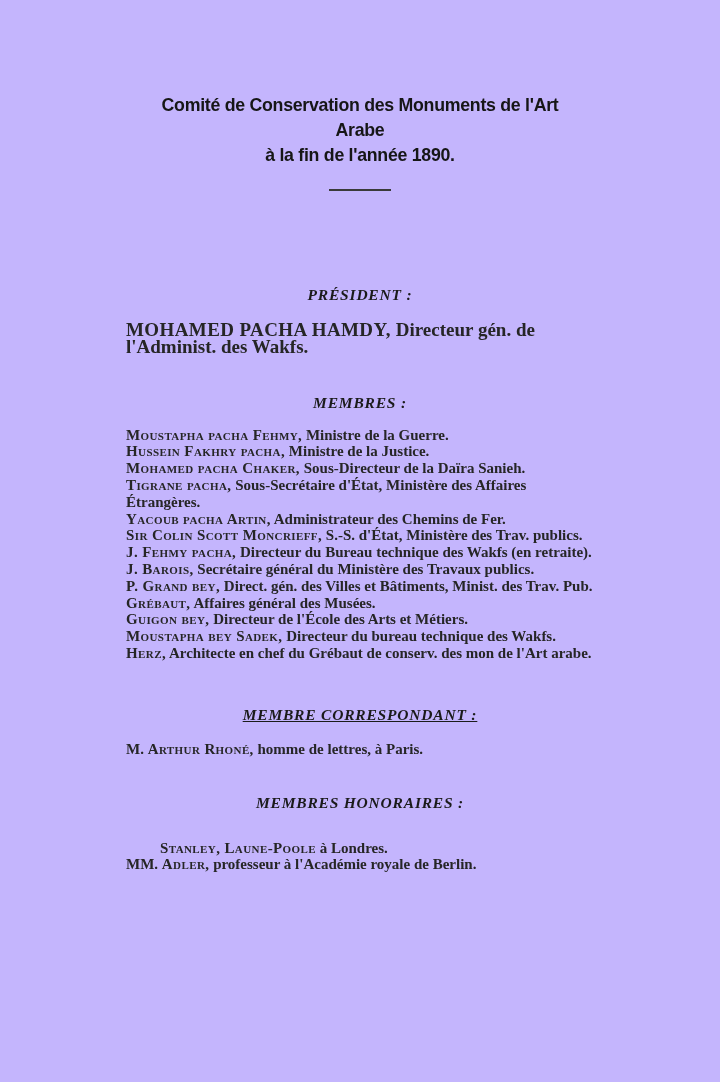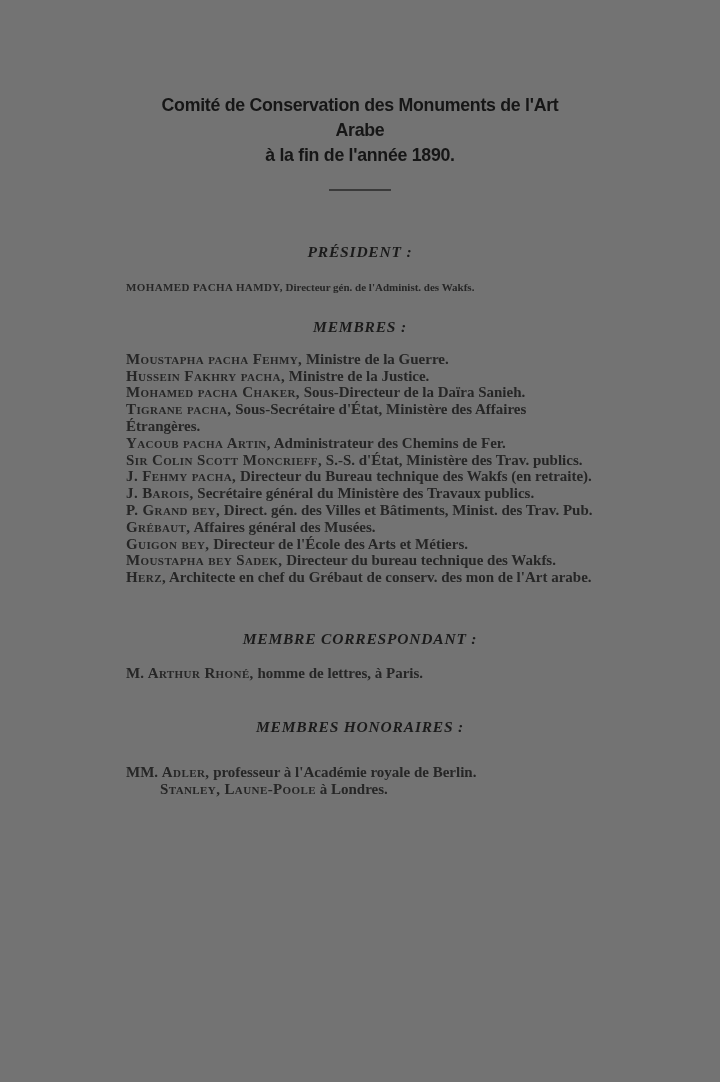--- a/index.html
+++ b/index.html
@@ -1,21 +1,21 @@
 <!DOCTYPE html>
 <html><head>
 <meta charset="utf-8">
 <style>
   html, body { margin: 0; padding: 0; background: #ffffff; }
   .page {
     position: relative;
     width: 720px;
     height: 1082px;
     margin: 0 auto;
-    background: #737373;
+    background: #c4b5fd;
     color: #1f1f1f;
     font-family: "Liberation Serif", serif;
     overflow: hidden;
   }
   .content {
     position: absolute;
     left: 126px;
     top: 0;
     width: 468px;
   }
@@ -40,32 +40,32 @@
   }
   .section-heading {
     margin: 0;
     text-align: center;
     font-style: italic;
     font-weight: bold;
     font-size: 15.5px;
     letter-spacing: 0.8px;
     color: #1b1b1b;
   }
-  .heading-president   { margin-top: 52px; margin-bottom: 18px; }
-  .heading-membres     { margin-top: 22px; margin-bottom: 15px; }
-  .heading-corresp     { margin-top: 44px; margin-bottom: 17px; }
+  .heading-president   { margin-top: 95px; margin-bottom: 18px; }
+  .heading-membres     { margin-top: 38px; margin-bottom: 15px; }
+  .heading-corresp     { margin-top: 44px; margin-bottom: 17px; text-decoration: underline; }
   .heading-honoraires  { margin-top: 36px; margin-bottom: 28px; }
   .entry {
     margin: 0;
     font-size: 15px;
     line-height: 16.8px;
     font-weight: bold;
     color: #262626;
   }
-  .entry-president { font-size: 11px; }
+  .entry-president { font-size: 19px; }
   .sc {
     font-variant: small-caps;
     letter-spacing: 0.4px;
   }
   .indent { padding-left: 34px; }
 </style>
 </head>
 <body>
 
 <div class="page">
@@ -94,17 +94,17 @@
     <p class="entry"><span class="sc">P. Grand bey,</span><span> Direct. gén. des Villes et Bâtiments, Minist. des Trav. Pub.</span></p>
     <p class="entry"><span class="sc">Grébaut,</span><span> Affaires général des Musées.</span></p>
     <p class="entry"><span class="sc">Guigon bey,</span><span> Directeur de l'École des Arts et Métiers.</span></p>
     <p class="entry"><span class="sc">Moustapha bey Sadek,</span><span> Directeur du bureau technique des Wakfs.</span></p>
     <p class="entry"><span class="sc">Herz,</span><span> Architecte en chef du Grébaut de conserv. des mon de l'Art arabe.</span></p>
 
     <h2 class="section-heading heading-corresp">MEMBRE CORRESPONDANT :</h2>
     <p class="entry"><span>M. </span><span class="sc">Arthur Rhoné,</span><span> homme de lettres, à Paris.</span></p>
 
     <h2 class="section-heading heading-honoraires">MEMBRES HONORAIRES :</h2>
+    <p class="entry indent"><span class="sc">Stanley, Laune-Poole</span><span> à Londres.</span></p>
     <p class="entry"><span>MM. </span><span class="sc">Adler,</span><span> professeur à l'Académie royale de Berlin.</span></p>
-    <p class="entry indent"><span class="sc">Stanley, Laune-Poole</span><span> à Londres.</span></p>
 
   </div>
 </div>
 
 </body></html>

